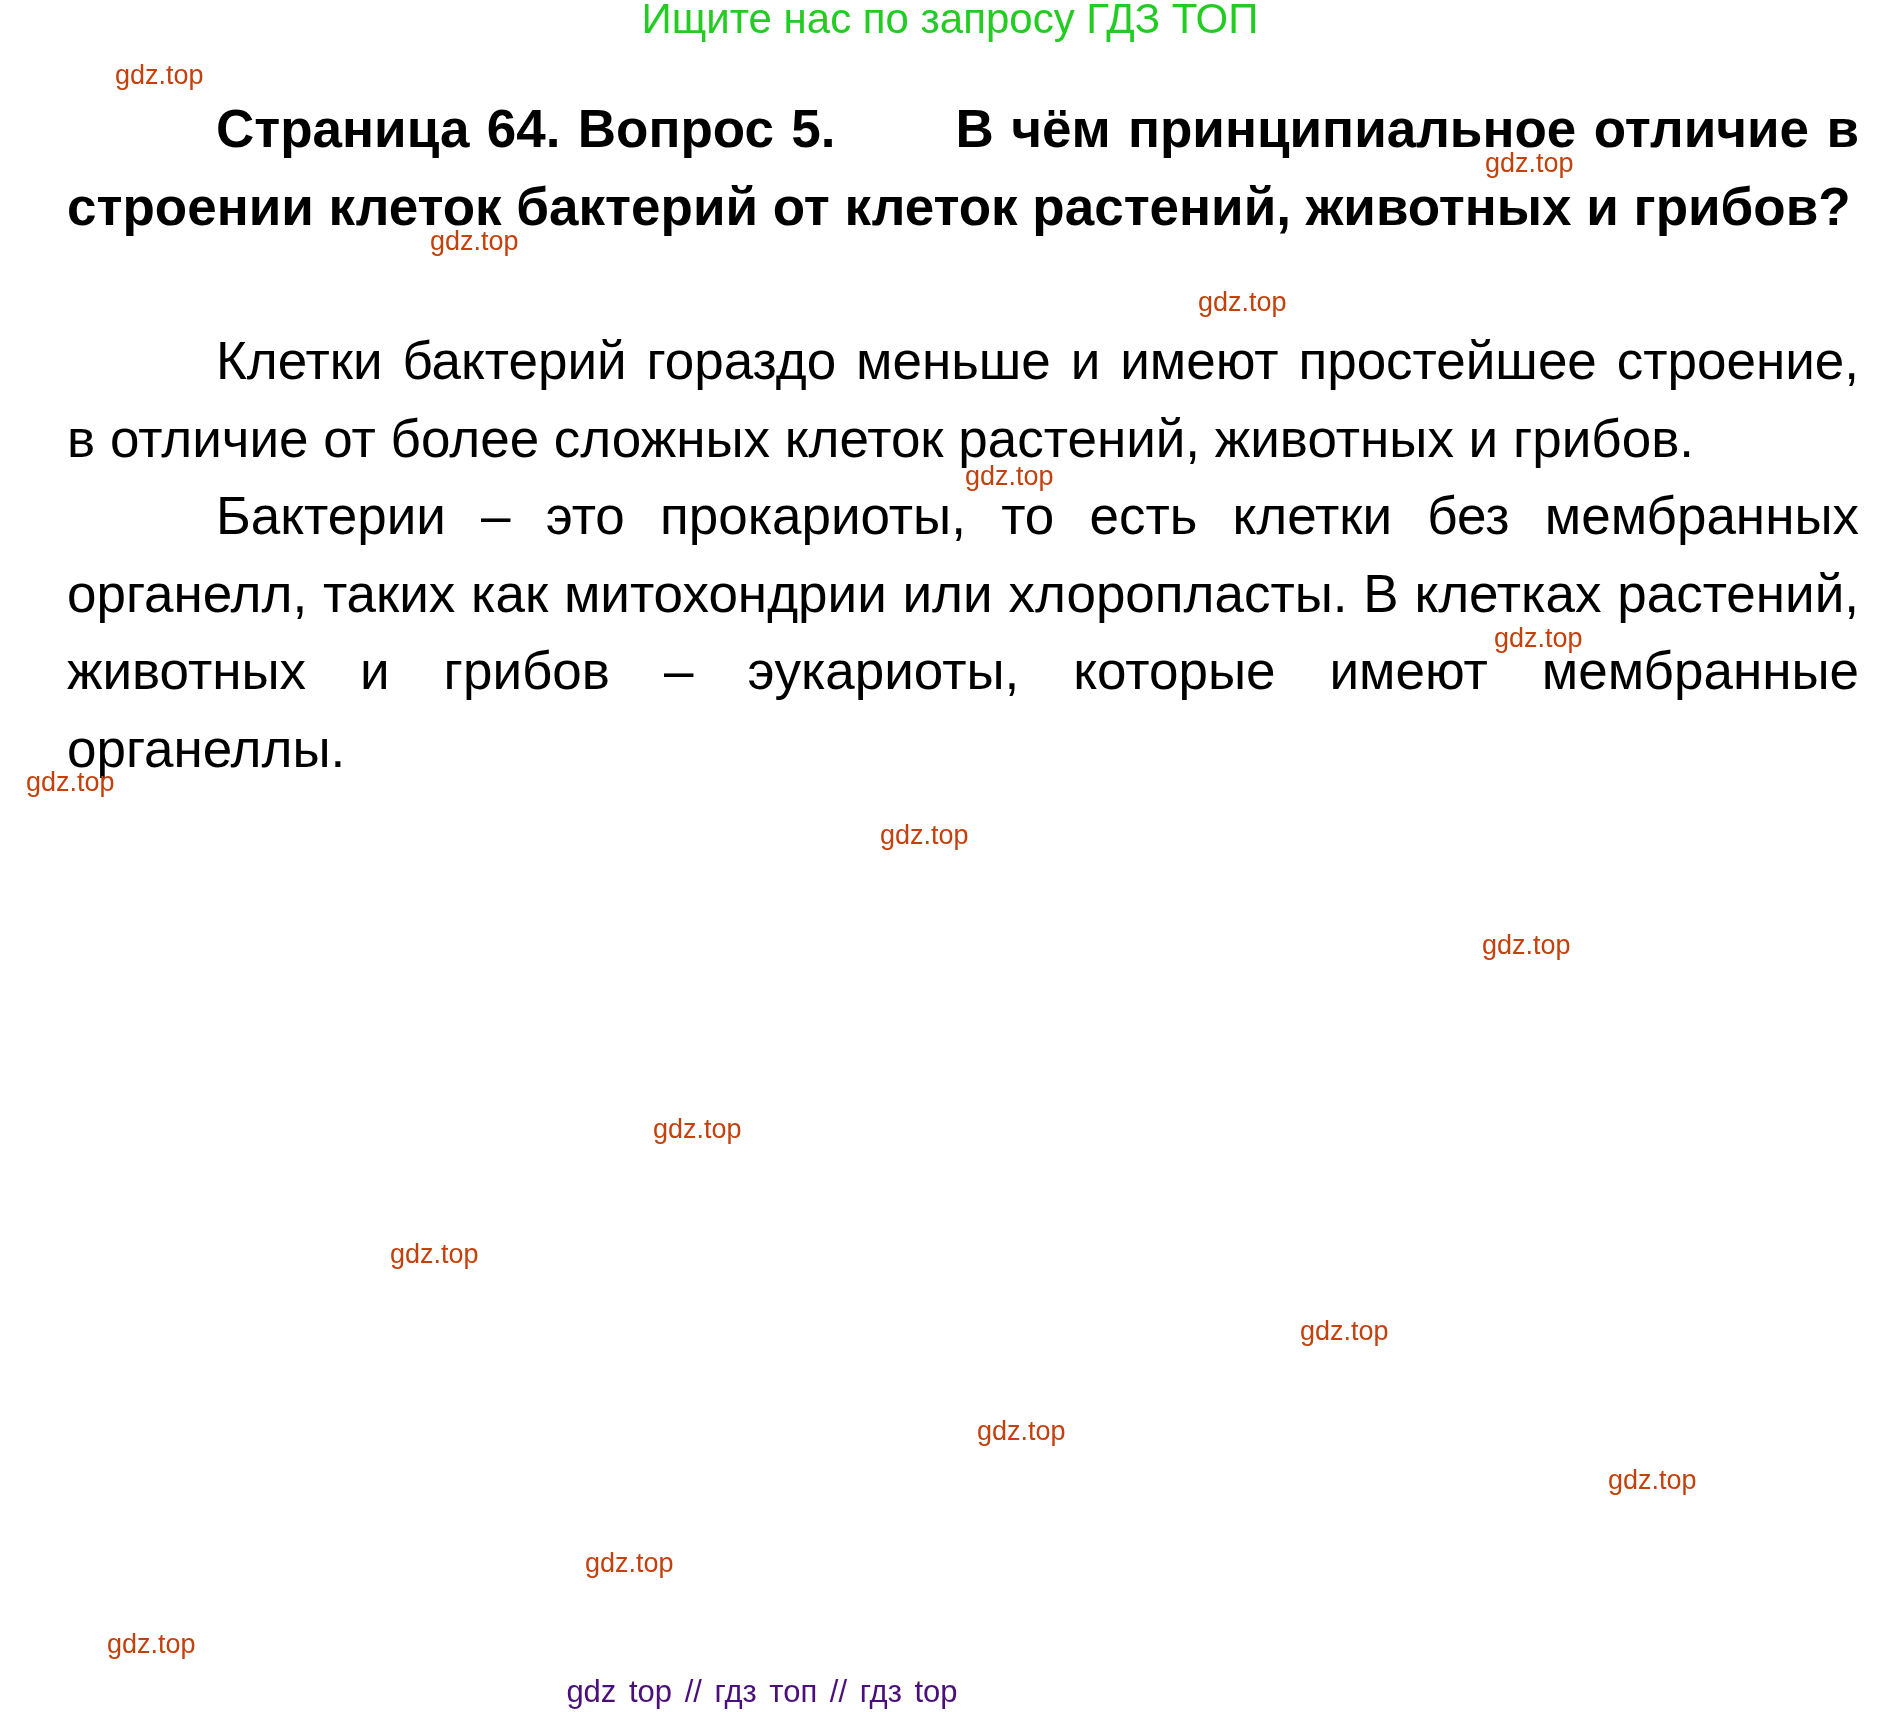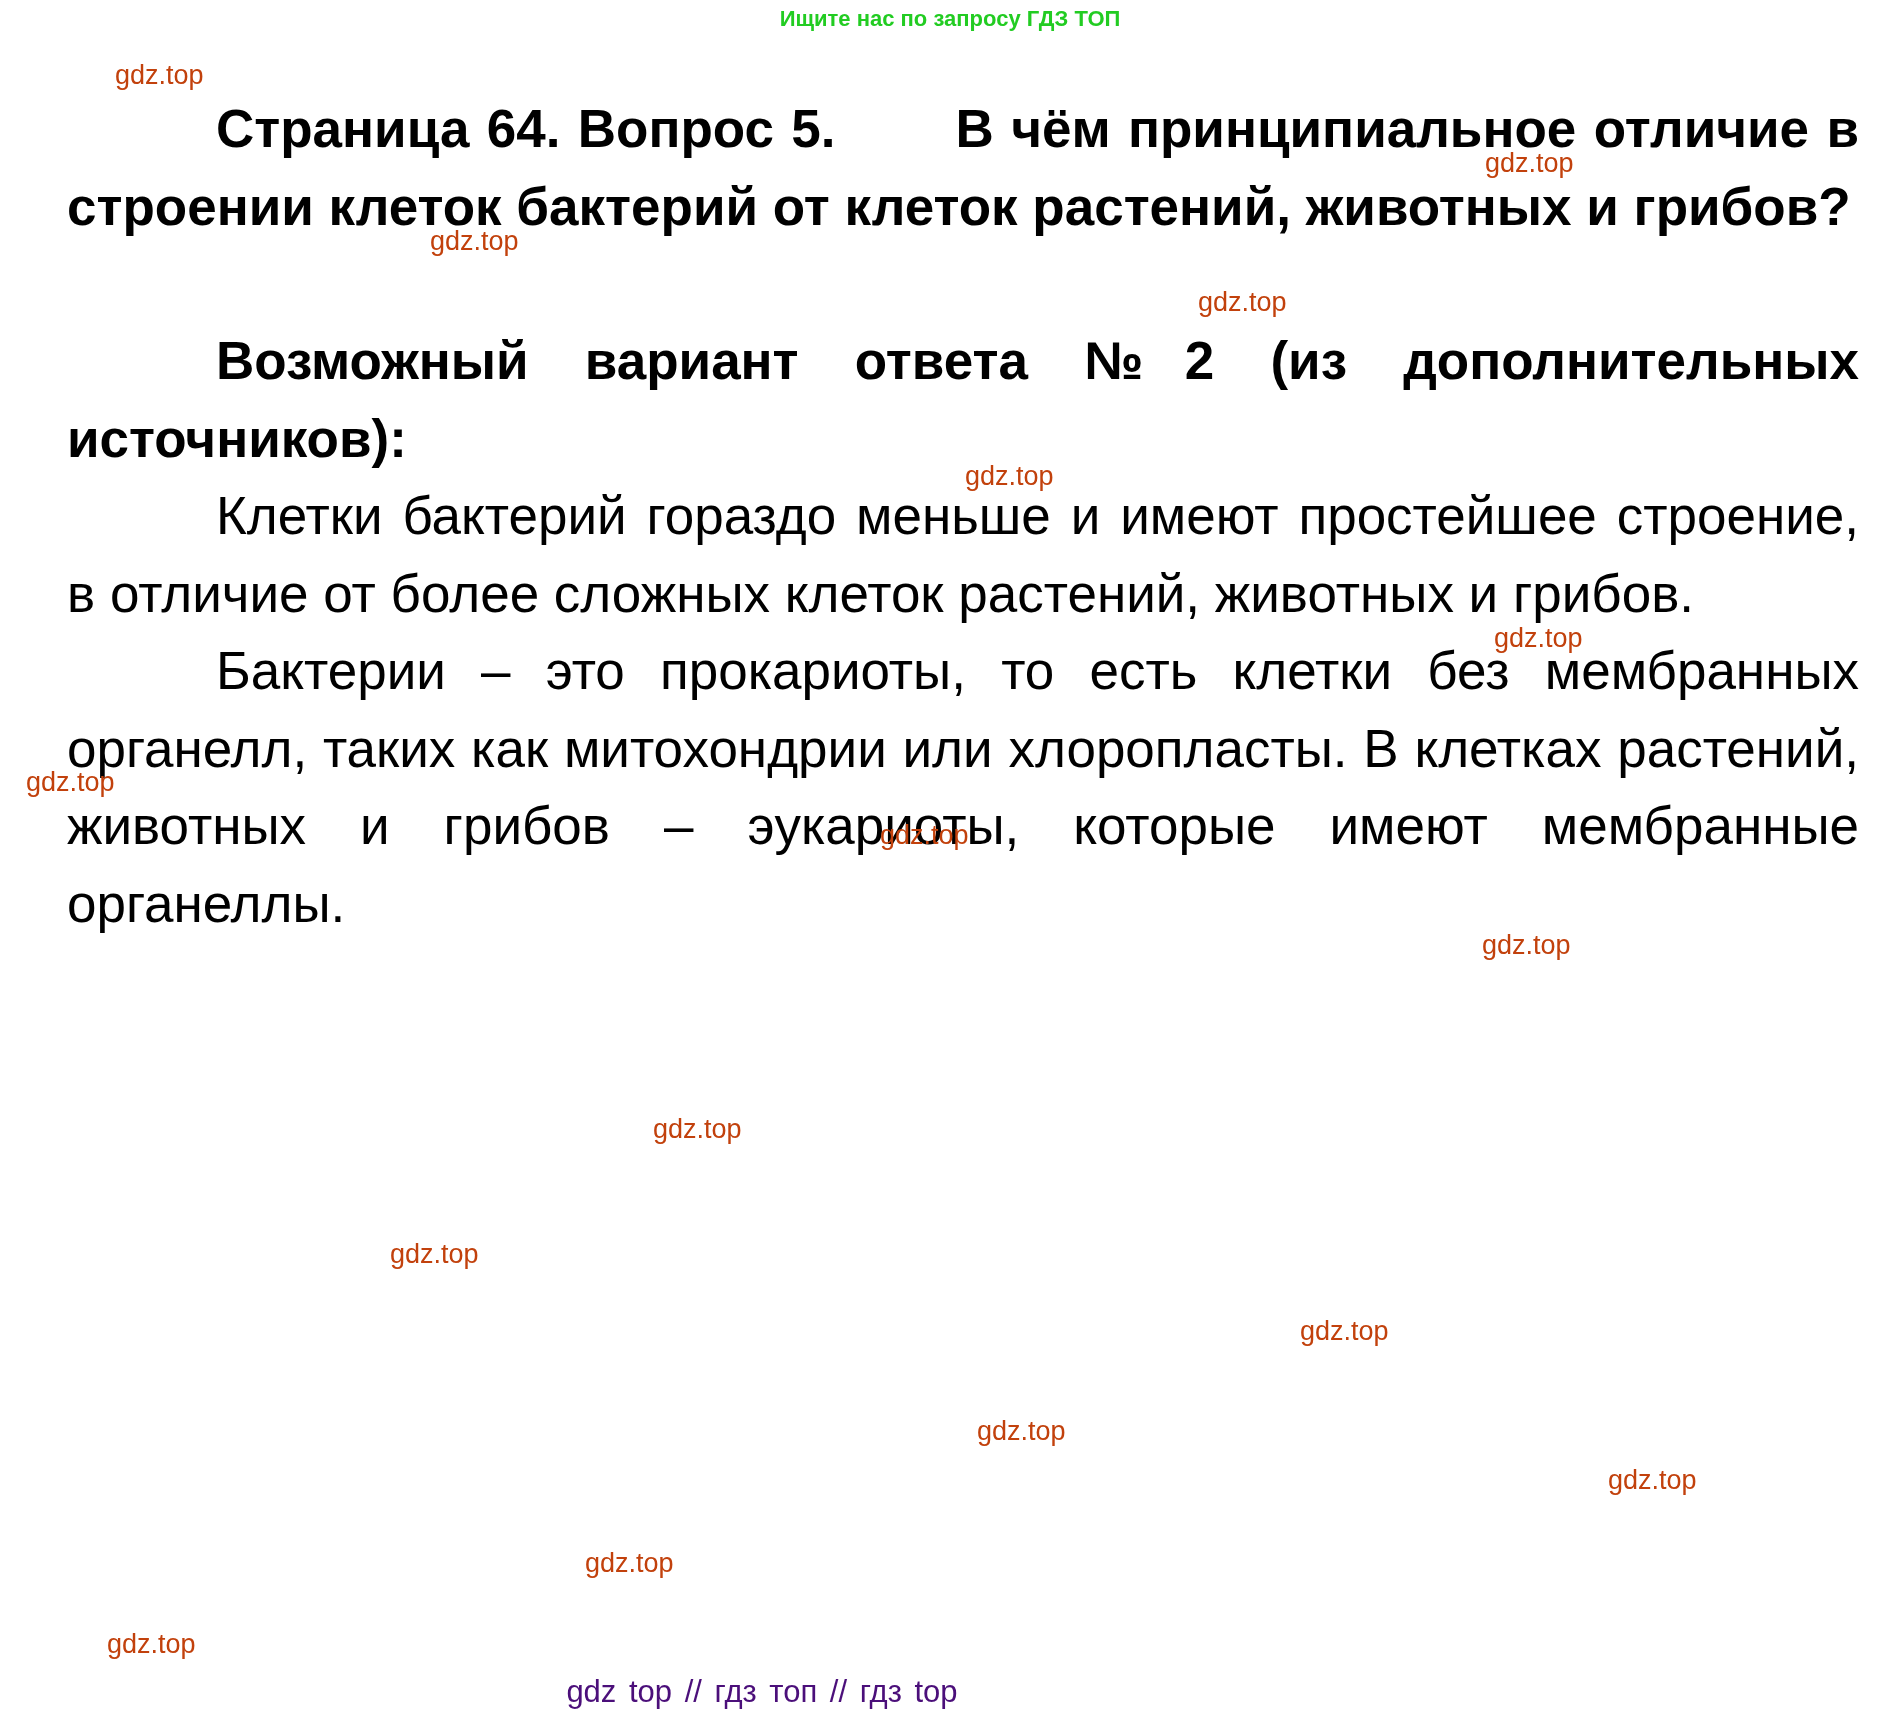--- a/index.html
+++ b/index.html
@@ -1,38 +1,37 @@
 <!DOCTYPE html>
 <html><head>
 <meta charset="utf-8">
 <style>
   html, body { margin:0; padding:0; background:#ffffff; }
   body { width:1900px; height:1712px; position:relative; overflow:hidden; }
   .banner { position:absolute; top:0; left:0; width:1900px; text-align:center;
-    font-family:"Liberation Sans", sans-serif; font-size:22px; color:#22cc22; line-height:38px;font-weight:bold; }
+    font-family:"Liberation Sans", sans-serif; font-size:42px; color:#22cc22; line-height:38px; }
   .footer { position:absolute; top:1673px; left:0; width:1524px; text-align:center;
     font-family:"Liberation Sans", sans-serif; font-size:31px; color:#4b0f7a; line-height:38px; word-spacing:4px; }
   .doc { position:absolute; left:67px; top:90px; width:1792px;
     font-family:Liberation Sans, sans-serif; font-size:53px; color:#000; line-height:77.5px; }
   .doc p { margin:0; text-align:justify; text-indent:149px; }
   .b { font-weight:bold; }
   .gap { height:77px; }
   .wm { position:absolute; font-family:"Liberation Sans", sans-serif; font-size:27px; color:#c2410c; }
 </style>
 </head>
 <body>
 
 <div class="banner">Ищите нас по запросу ГДЗ ТОП</div>
 
 <div class="doc">
   <p>
     <span class="b">Страница 64. Вопрос 5.</span><span style="display:inline-block;width:120px"></span><span class="b">В чём принципиальное отличие в строении клеток бактерий от клеток растений, животных и грибов?</span>
   </p>
   <div class="gap"></div>
-  <p class="b">Возможный вариант ответа №2 (из дополнительных источников):</p>
   <p>Клетки бактерий гораздо меньше и имеют простейшее строение, в отличие от более сложных клеток растений, животных и грибов.</p>
   <p>Бактерии – это прокариоты, то есть клетки без мембранных органелл, таких как митохондрии или хлоропласты. В клетках растений, животных и грибов – эукариоты, которые имеют мембранные органеллы.</p>
 </div>
 
 <span class="wm" style="left:115px;top:60px">gdz.top</span>
 <span class="wm" style="left:1485px;top:148px">gdz.top</span>
 <span class="wm" style="left:430px;top:226px">gdz.top</span>
 <span class="wm" style="left:1198px;top:287px">gdz.top</span>
 <span class="wm" style="left:965px;top:461px">gdz.top</span>
 <span class="wm" style="left:1494px;top:623px">gdz.top</span>

